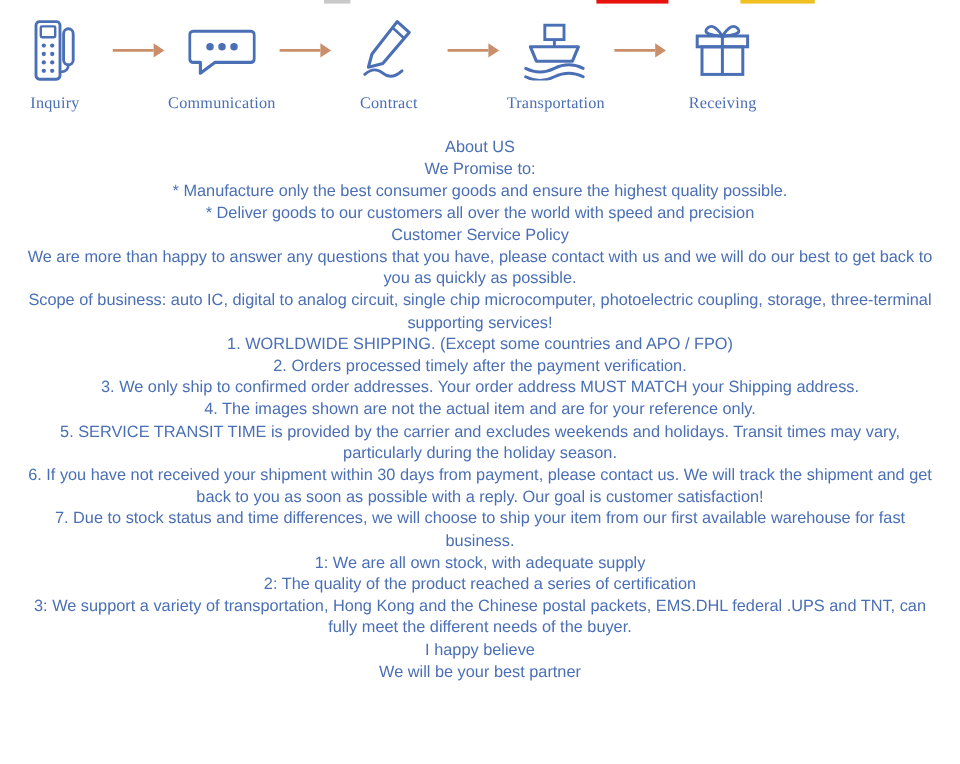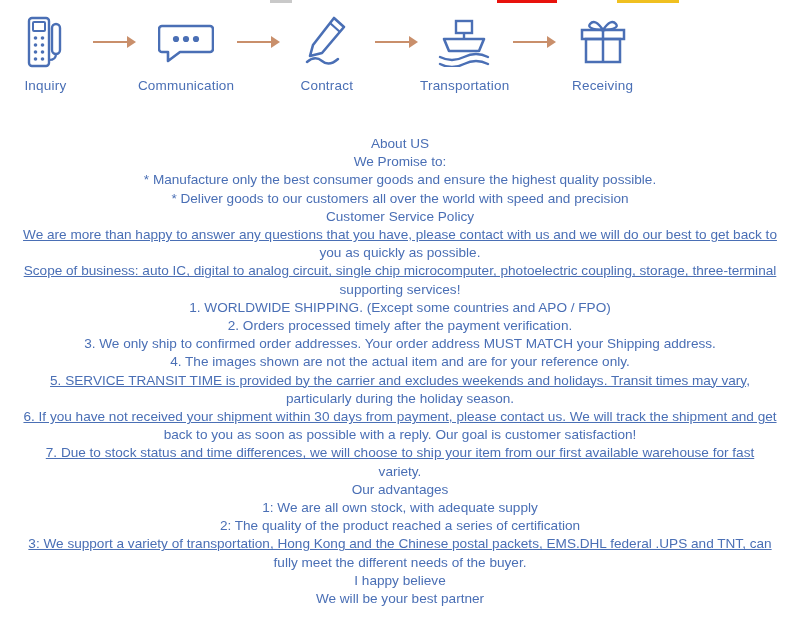--- a/index.html
+++ b/index.html
@@ -52,20 +52,21 @@
 
   
   .flow {
     position: absolute;
     top: 14px;
     left: 0;
     width: 648px;
     display: flex;
     justify-content: flex-start;
     align-items: flex-start;
+    font-family: Liberation Serif, serif;
   }
   .step {
     width: 104px;
     display: flex;
     flex-direction: column;
     align-items: center;
   }
   .step-icon {
     height: 56px;
     display: flex;
@@ -83,37 +84,36 @@
     width: 54px;
     height: 56px;
     display: flex;
     align-items: center;
     justify-content: center;
   }
 
   
   .content {
     position: absolute;
-    top: 135px;
+    top: 114px;
     left: 0;
     width: 800px;
     text-align: center;
     padding: 0 10px;
     box-sizing: border-box;
   }
   .line {
     font-size: 13.6px;
     line-height: 18.2px;
     color: #4a6fb5;
     margin: 0;
     padding: 0 4px;
   }
   .line.wide {
     padding: 0 12px;
-    text-decoration: underline;
   }
 </style>
 </head>
 <body>
 
 <div class="page">
 
   <div class="topbars">
     <div class="topbar-seg topbar-grey"></div>
     <div class="topbar-seg topbar-red"></div>
@@ -233,22 +233,21 @@
     <p class="line">supporting services!</p>
     <p class="line">1. WORLDWIDE SHIPPING. (Except some countries and APO / FPO)</p>
     <p class="line">2. Orders processed timely after the payment verification.</p>
     <p class="line">3. We only ship to confirmed order addresses. Your order address MUST MATCH your Shipping address.</p>
     <p class="line">4. The images shown are not the actual item and are for your reference only.</p>
     <p class="line wide">5. SERVICE TRANSIT TIME is provided by the carrier and excludes weekends and holidays. Transit times may vary,</p>
     <p class="line">particularly during the holiday season.</p>
     <p class="line wide">6. If you have not received your shipment within 30 days from payment, please contact us. We will track the shipment and get</p>
     <p class="line">back to you as soon as possible with a reply. Our goal is customer satisfaction!</p>
     <p class="line wide">7. Due to stock status and time differences, we will choose to ship your item from our first available warehouse for fast</p>
-    <p class="line">variety.</p>
-    <p class="line">Our advantages</p>
+    <p class="line">business.</p>
     <p class="line">1: We are all own stock, with adequate supply</p>
     <p class="line">2: The quality of the product reached a series of certification</p>
     <p class="line wide">3: We support a variety of transportation, Hong Kong and the Chinese postal packets, EMS.DHL federal .UPS and TNT, can</p>
     <p class="line">fully meet the different needs of the buyer.</p>
     <p class="line">I happy believe</p>
     <p class="line">We will be your best partner</p>
   </div>
 
 </div>
 

